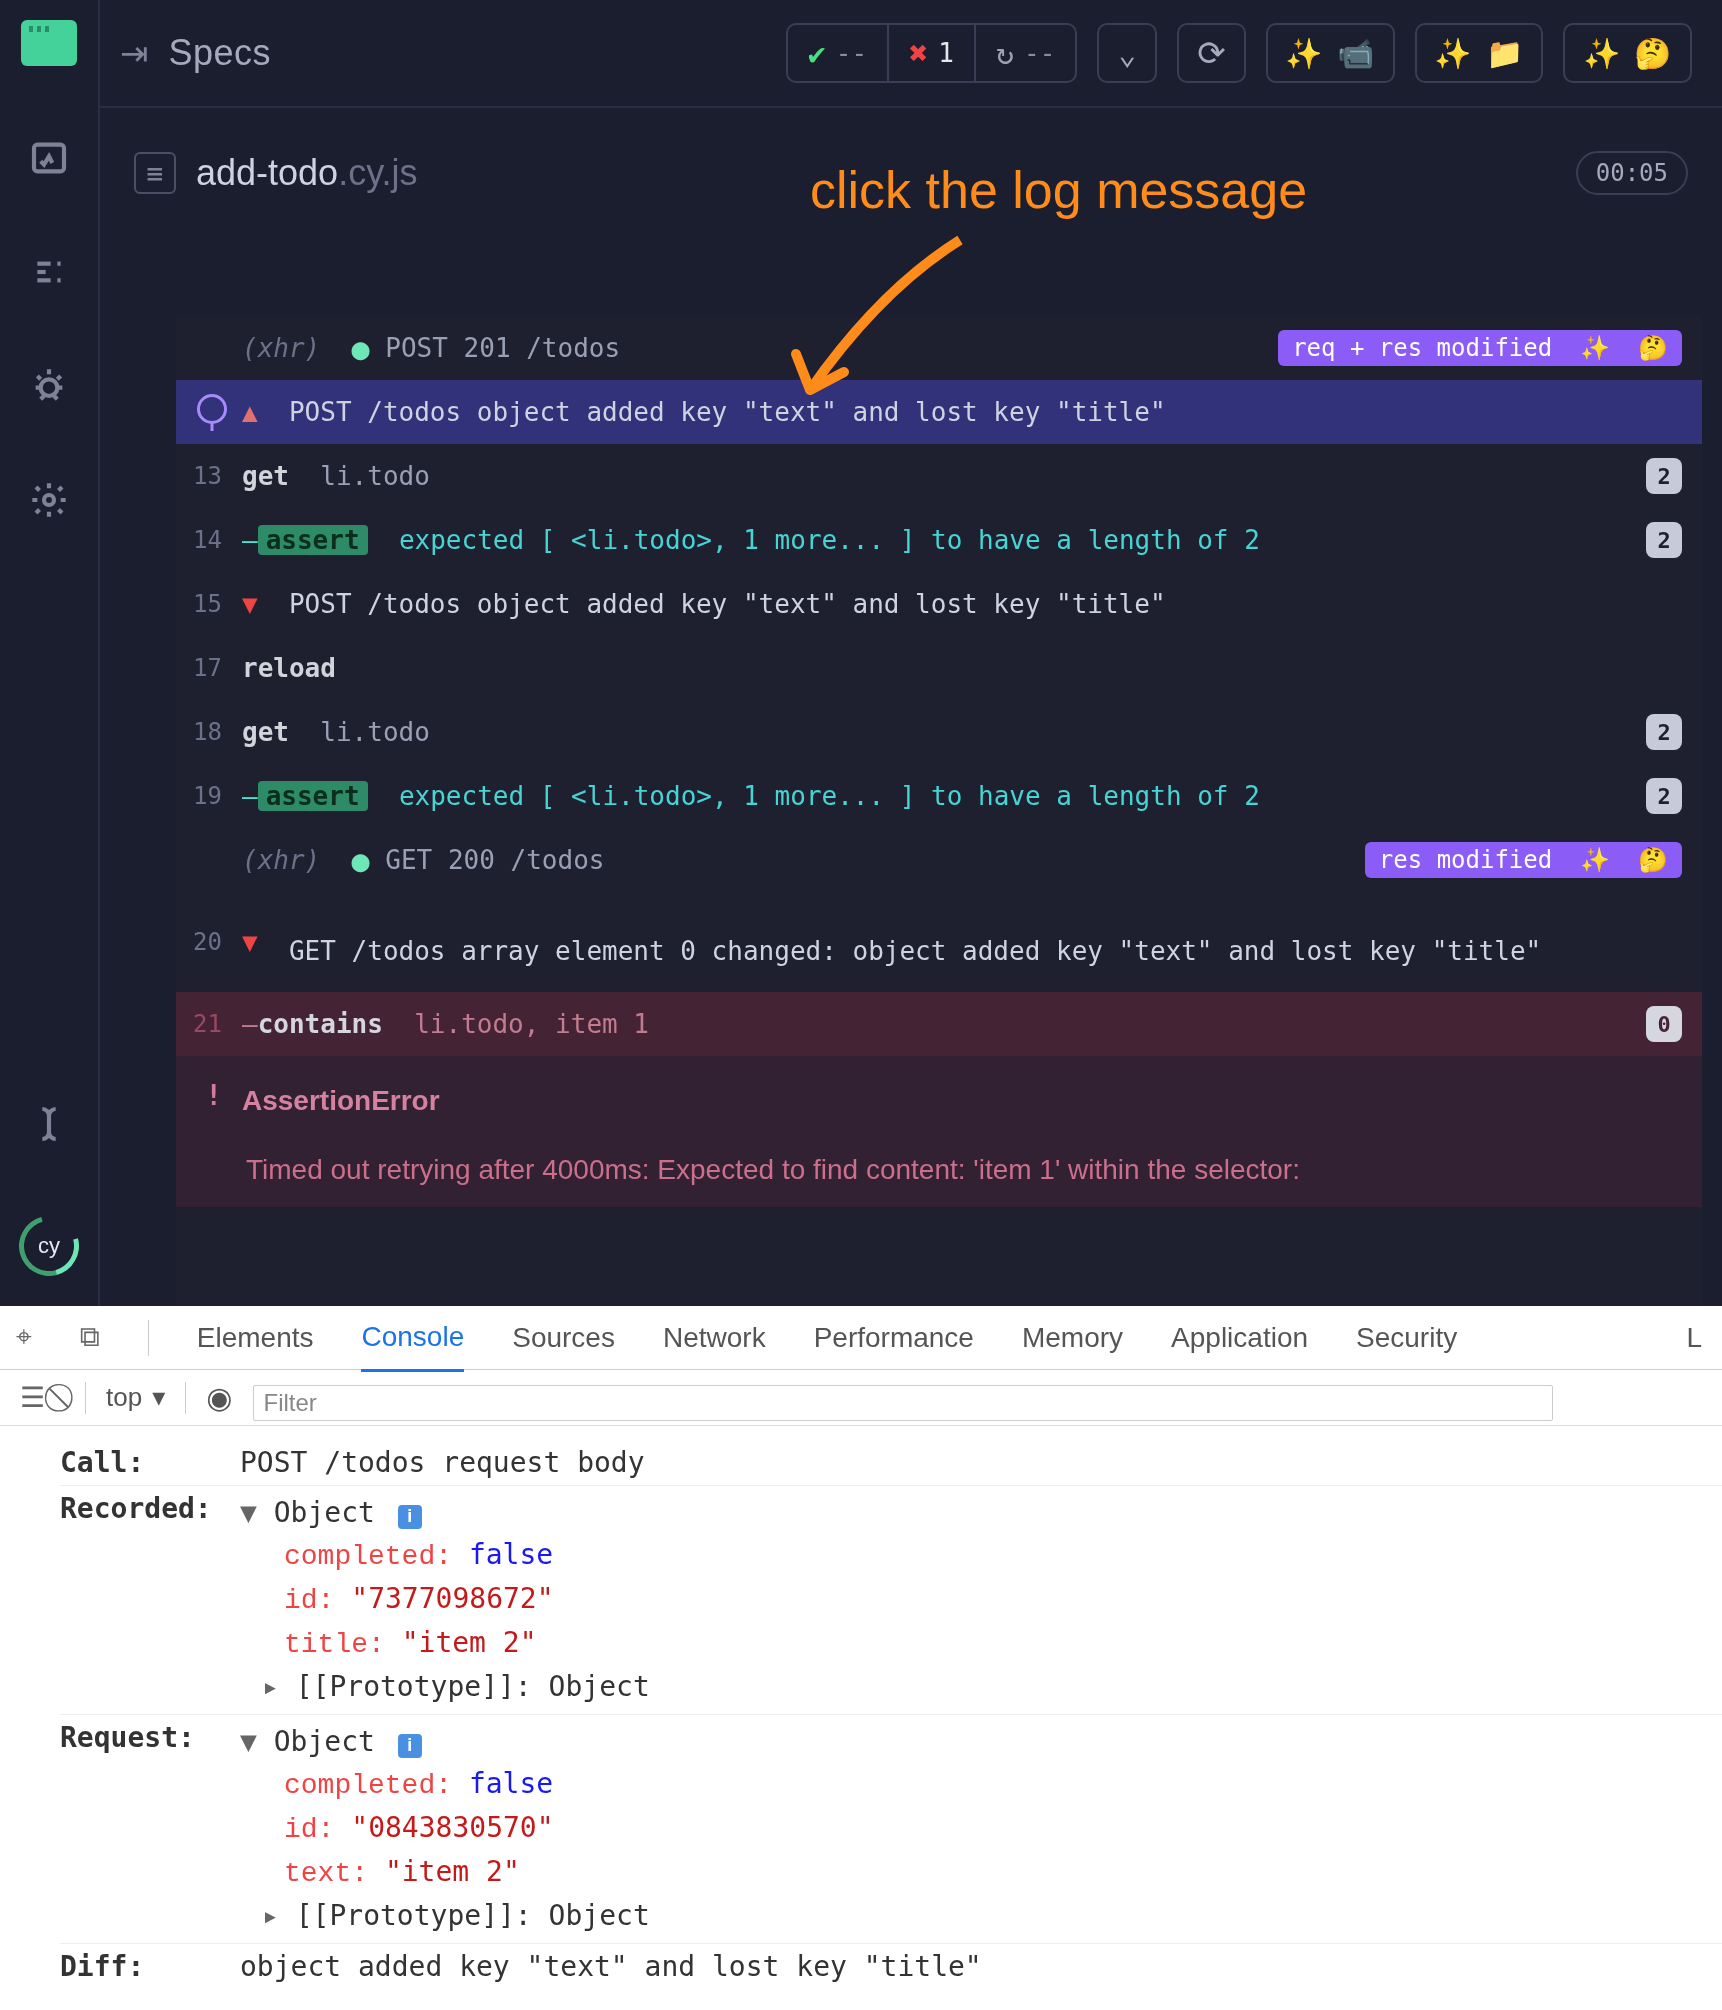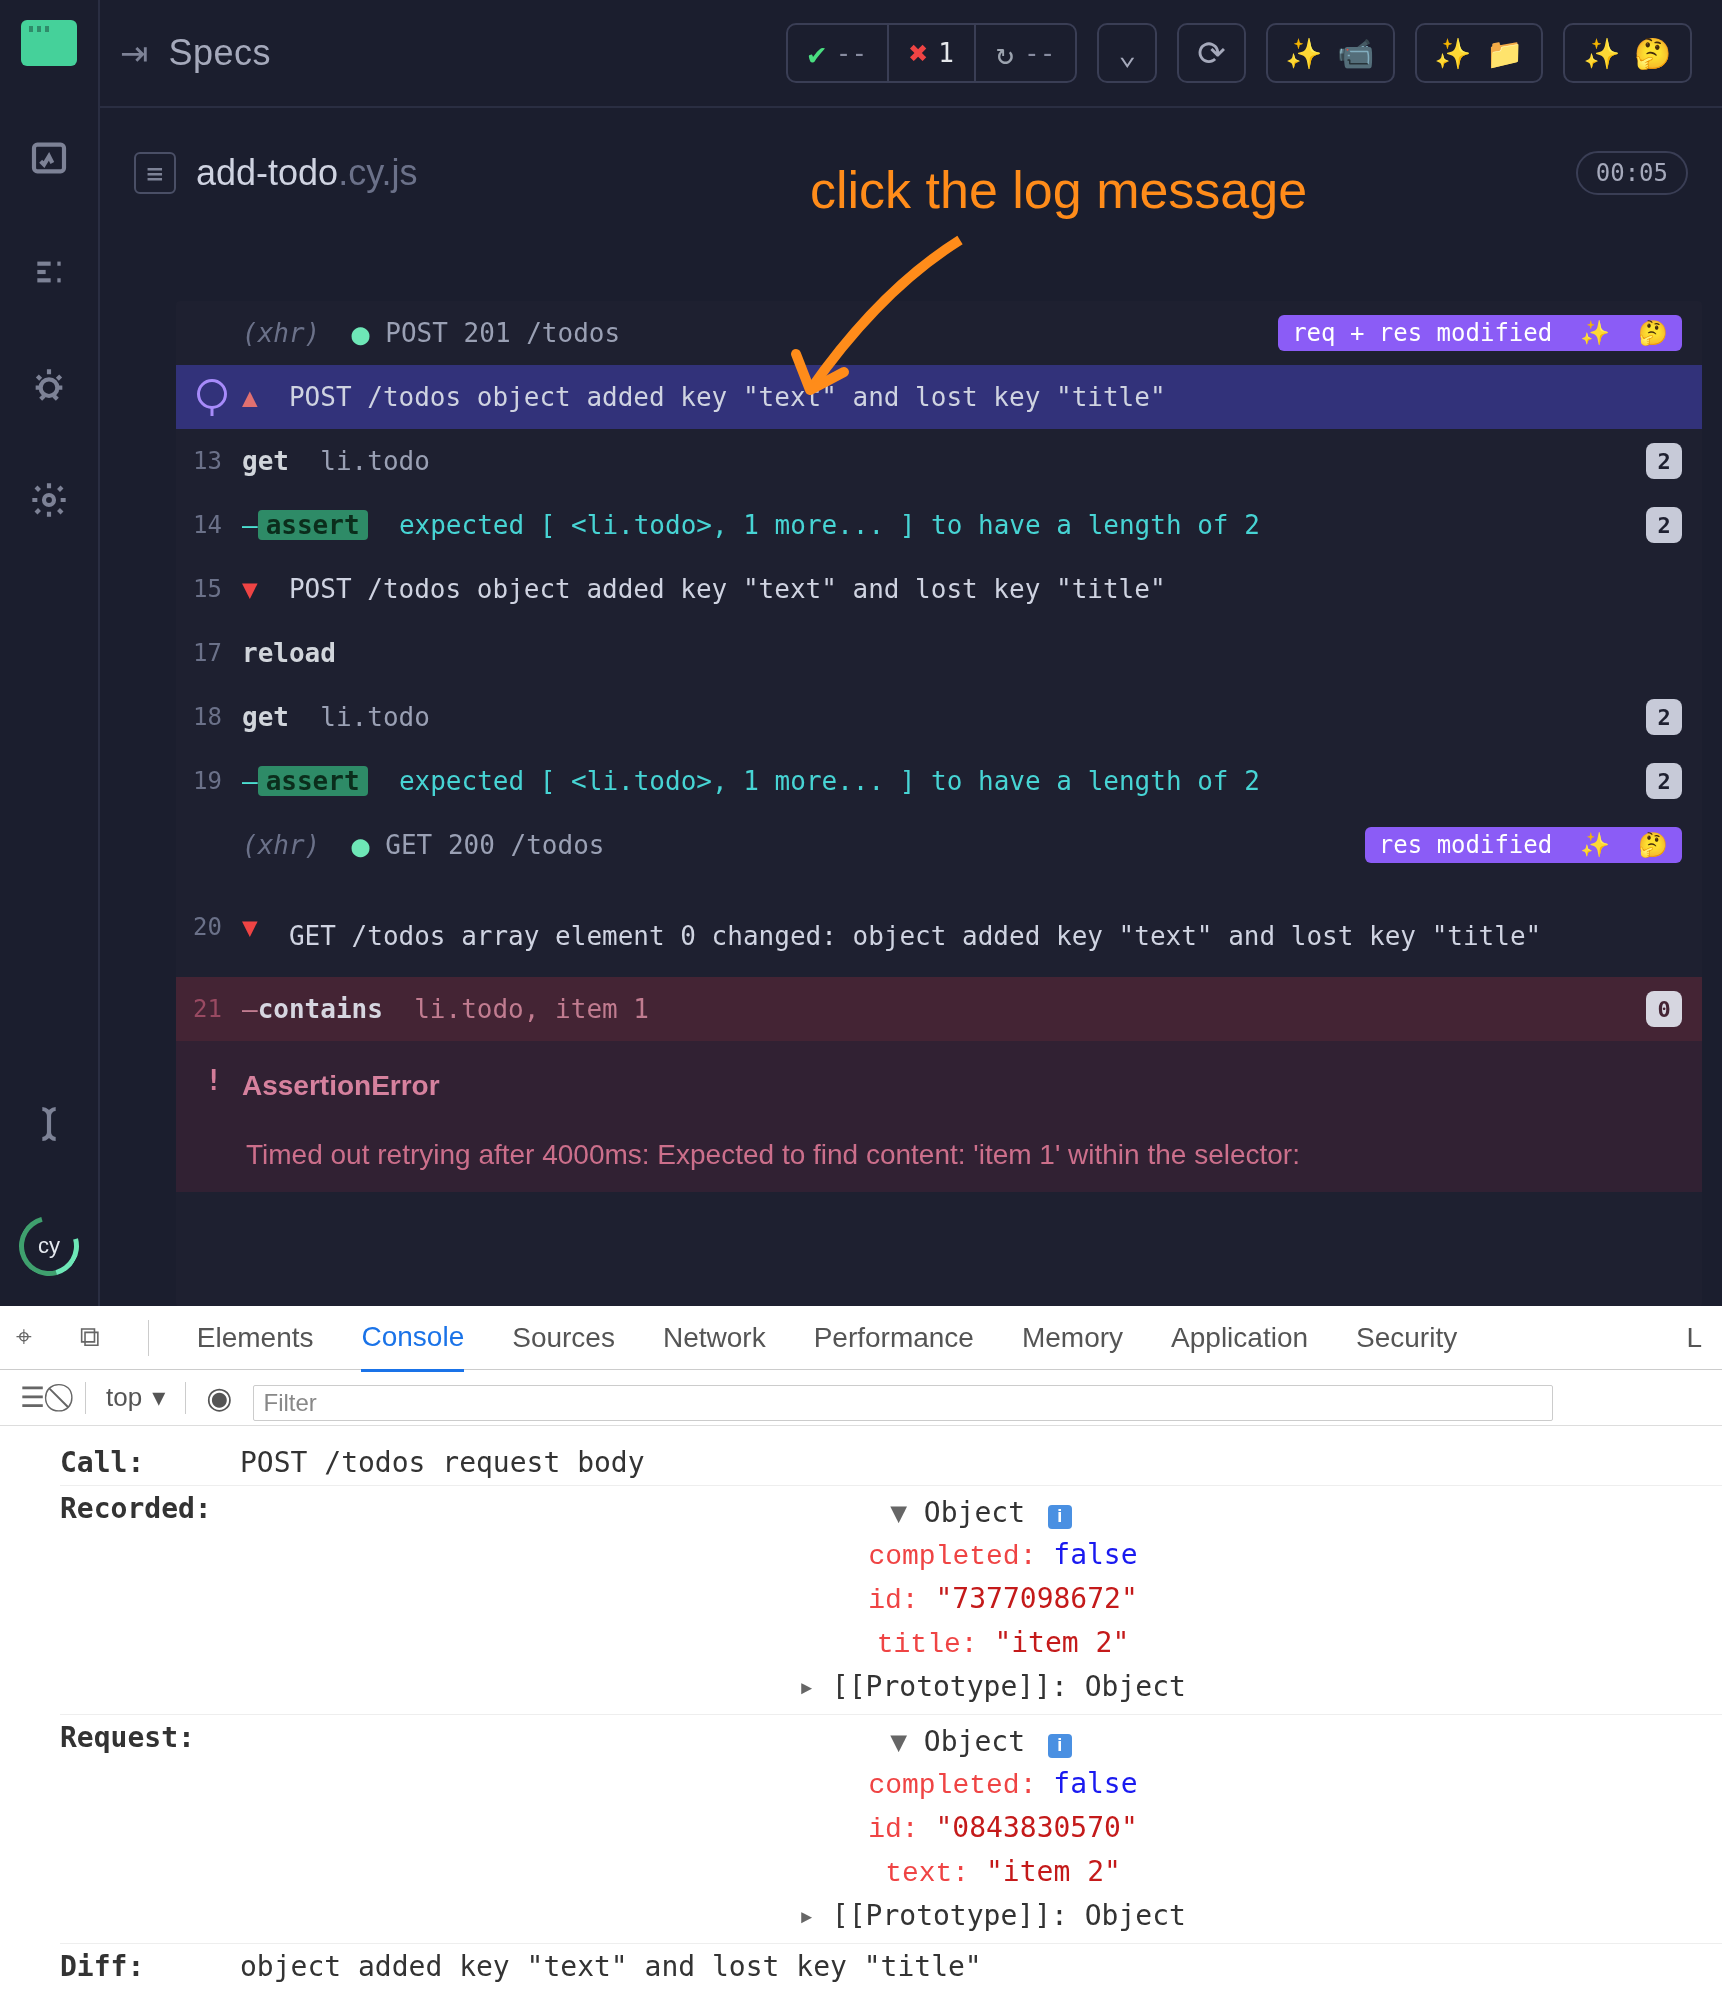--- a/index.html
+++ b/index.html
@@ -126,21 +126,21 @@
   .annotation-arrow{
     position:absolute; left:780px; top:230px;
     width:200px; height:190px;
     pointer-events:none; z-index:5;
   }
   .annotation-arrow svg{width:100%;height:100%;}
 
   
   .log-pane{
     position:absolute;
-    left:176px; top:301px; right:20px;
+    left:176px; top:316px; right:20px;
     height: 1006px;
     background:#1e2030;
     border-radius:4px;
     overflow:hidden;
   }
   .log-line{
     display:flex; align-items:center;
     min-height:64px;
     padding: 4px 20px 4px 6px;
     font-size:26px;
@@ -256,21 +256,21 @@
   .dt-eye { font-size:30px; }
 
   .console-body{
     padding: 14px 0 0 60px;
     font-size:28px;
     color:#333;
   }
   .c-row{ display:flex; padding:6px 0; border-bottom:1px solid #eee; }
   .c-label{ width:180px; font-weight:700; }
   .c-val{ flex:1; }
-  .obj-tree{ padding-left: 0; line-height:1.5;text-align:center; }
+  .obj-tree{ padding-left: 0; line-height:1.5; }
   .disc{color:#666;}
   .kwd{color:#333;}
   .k-purple{color:#ef4444;font-family:Liberation Mono, monospace;}
   .v-blue{color:#1a1af0;}
   .v-red{color:#c41a1a;}
   .info-badge{
     display:inline-flex; width:24px; height:24px;
     background:#4a90e2; color:#fff; border-radius:4px;
     align-items:center; justify-content:center; font-size:18px; font-weight:700;
     font-family:sans-serif; margin-left:6px;

